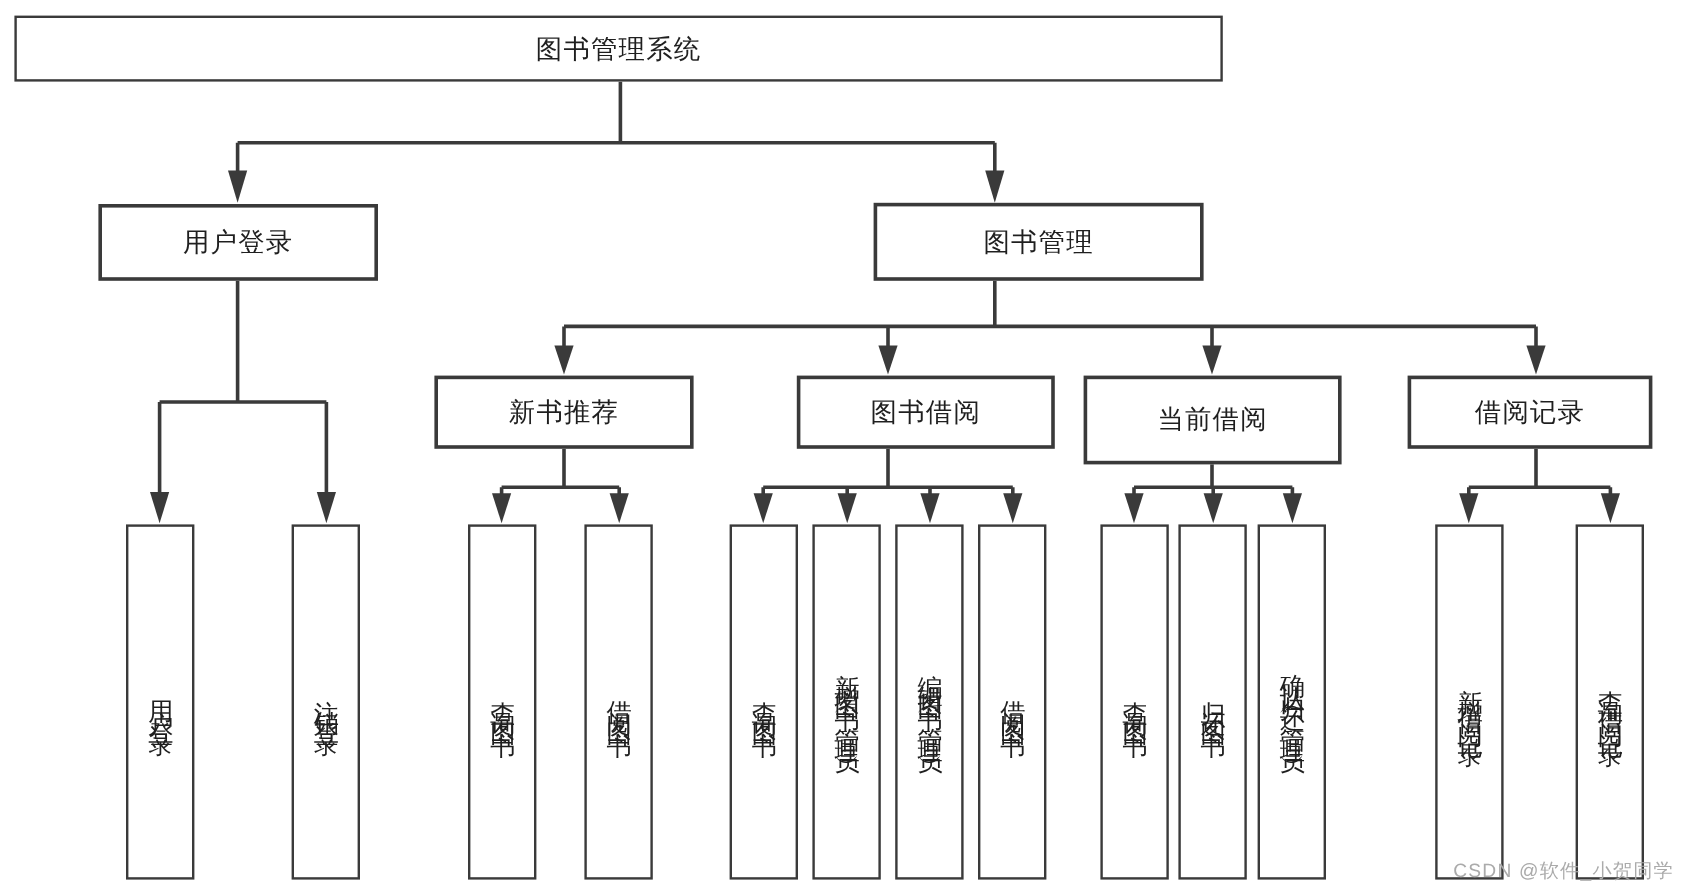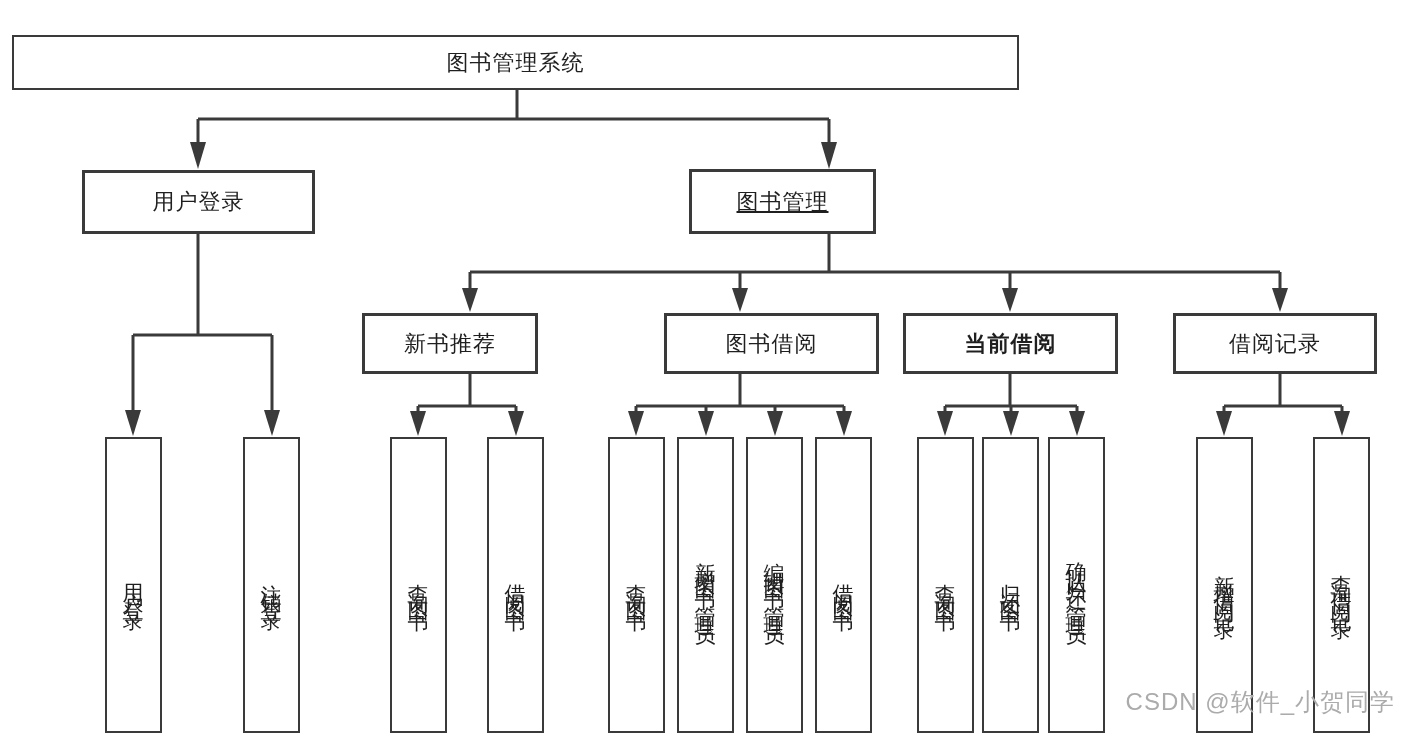--- a/index.html
+++ b/index.html
@@ -42,44 +42,43 @@
     display: flex;
     align-items: center;
     justify-content: center;
     font-size: 22px;
     color: var(--text);
     letter-spacing: 1px;
     white-space: nowrap;
   }
   .root {
     border-width: 2px;
-    margin-top: 22px;
   }
   .vbox {
     position: absolute;
     top: 437px;
     width: 57px;
     height: 296px;
     border: 2px solid var(--line);
     background: var(--background);
     display: flex;
     align-items: center;
     justify-content: center;
     writing-mode: vertical-rl;
     text-orientation: mixed;
     font-size: 21px;
     letter-spacing: 9px;
     color: var(--text);
     line-height: 1;
   }
   .watermark {
     position: absolute;
-    top: 686px;
+    top: 716px;
     right: 10px;
-    font-size: 24px;
+    font-size: 16px;
     color: var(--watermark_color);
     letter-spacing: 1px;
     z-index: 5;
     white-space: nowrap;
   }
 </style>
 </head>
 <body>
 
 <div class="canvas">
@@ -123,25 +122,25 @@
     <g>
       <path d="M1280 374 V406 M1224 406 H1342 M1224 406 V414 M1342 406 V414"></path>
       <polygon points="1216,411 1232,411 1224,436"></polygon>
       <polygon points="1334,411 1350,411 1342,436"></polygon>
     </g>
   </svg>
 
   <div class="hbox root" style="left:12px; top:13px; width:1007px; height:55px;">图书管理系统</div>
 
   <div class="hbox" style="left:82px; top:170px; width:233px; height:64px;">用户登录</div>
-  <div class="hbox" style="left:689px; top:169px; width:187px; height:65px;text-decoration:underline;">图书管理</div>
+  <div class="hbox" style="left:728px; top:169px; width:275px; height:65px;">图书管理</div>
 
-  <div class="hbox" style="left:362px; top:313px; width:176px; height:61px;">新书推荐</div>
+  <div class="hbox" style="left:362px; top:313px; width:216px; height:61px;">新书推荐</div>
   <div class="hbox" style="left:633px; top:313px; width:215px; height:61px;margin-left:31px;">图书借阅</div>
-  <div class="hbox" style="left:903px; top:313px; width:215px; height:61px;font-weight:bold;">当前借阅</div>
+  <div class="hbox" style="left:903px; top:313px; width:215px; height:74px;">当前借阅</div>
   <div class="hbox" style="left:1173px; top:313px; width:204px; height:61px;">借阅记录</div>
 
   <div class="vbox" style="left:105px;">用户登录</div>
   <div class="vbox" style="left:243px;">注销登录</div>
 
   <div class="vbox" style="left:390px;">查询图书</div>
   <div class="vbox" style="left:487px;">借阅图书</div>
 
   <div class="vbox" style="left:608px;">查询图书</div>
   <div class="vbox" style="left:677px;">新增图书（管理员）</div>

